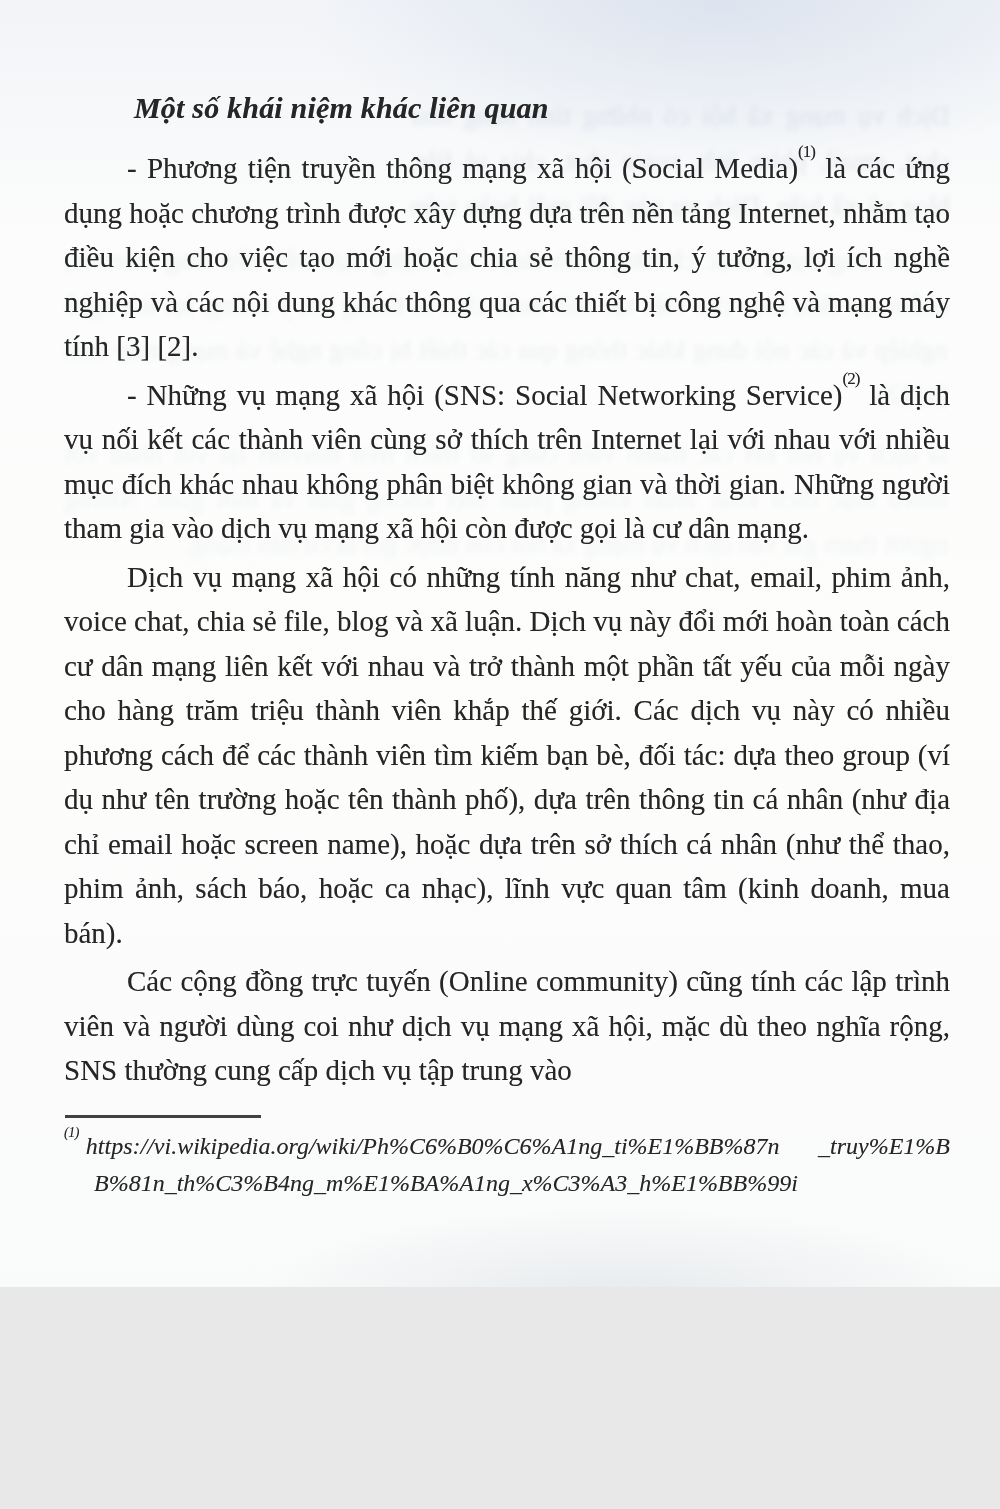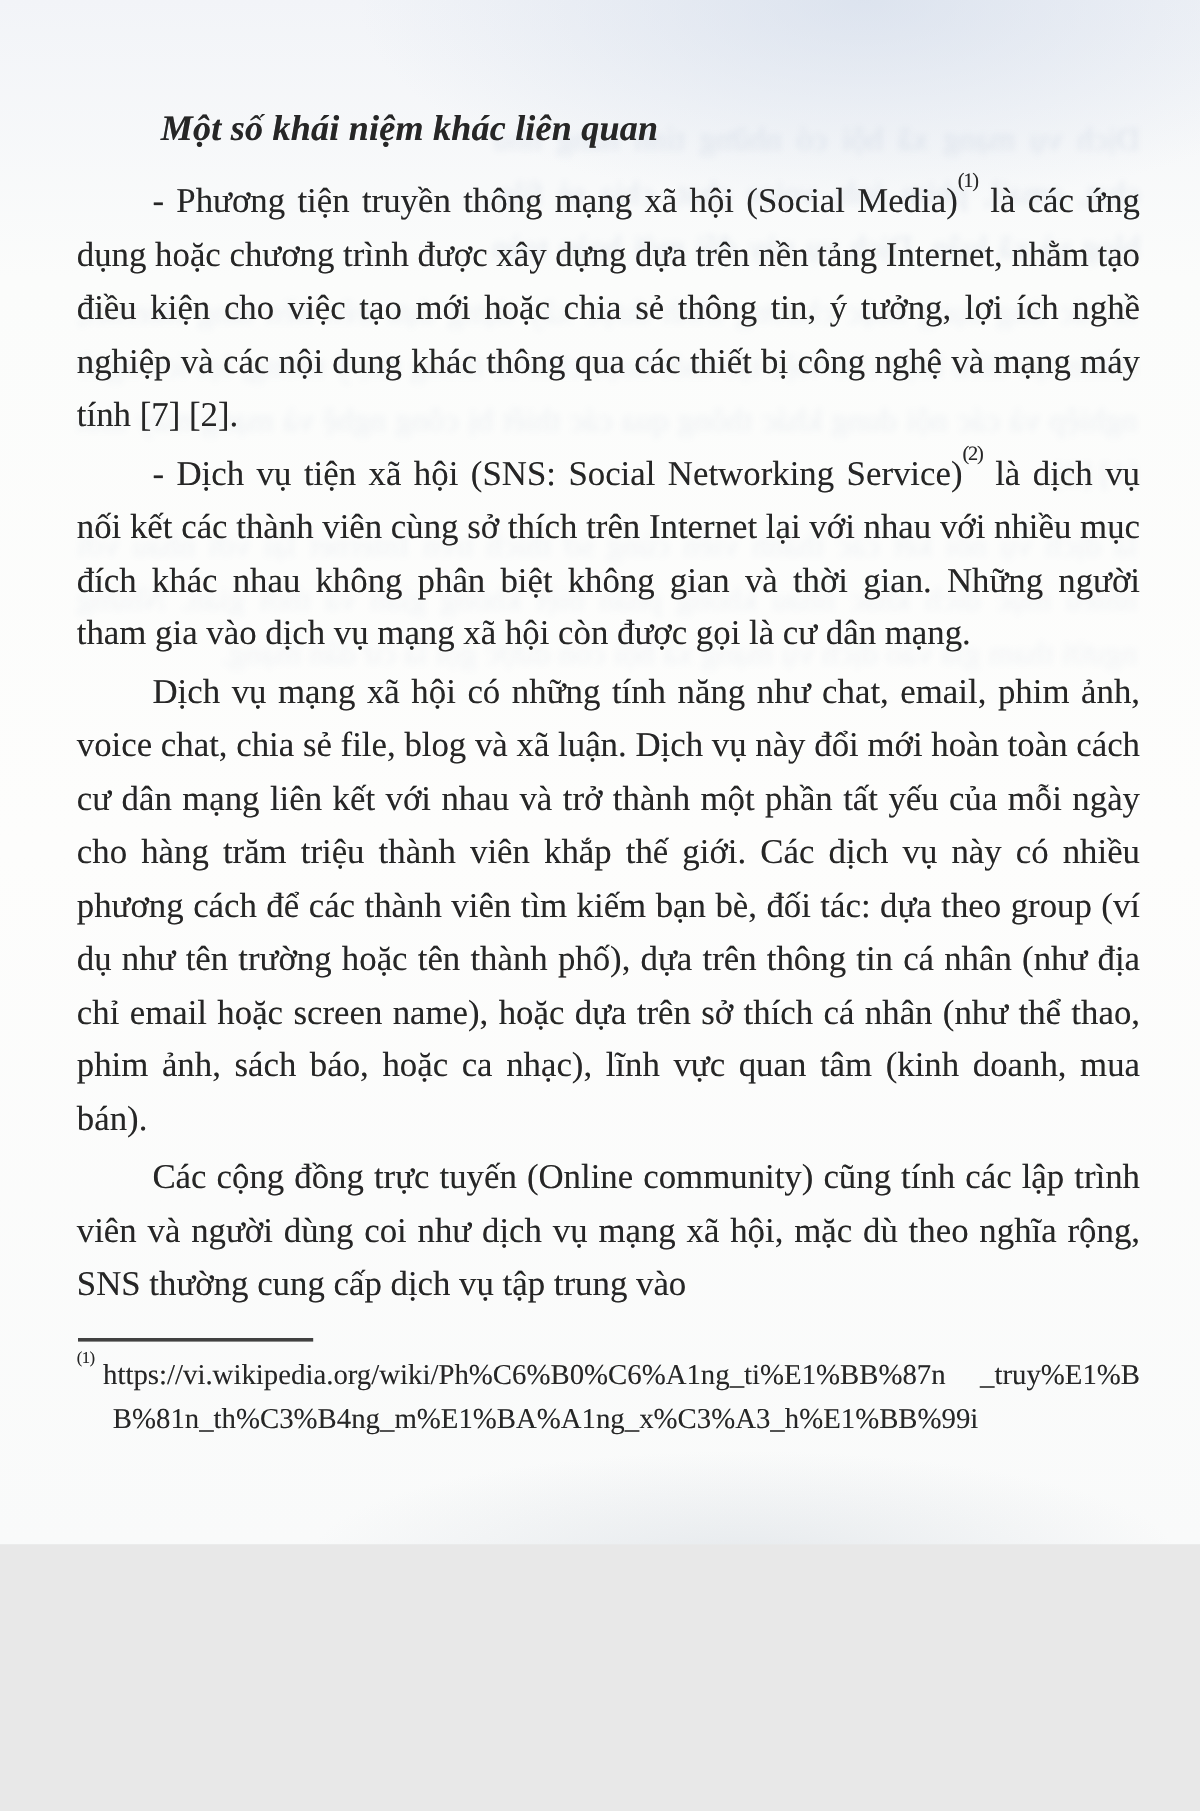--- a/index.html
+++ b/index.html
@@ -65,21 +65,21 @@
   p.body-para + p.body-para { margin-top: 4px; }
   sup.fnref {
     font-size: 17px;
     line-height: 0;
     position: relative;
     top: -10px;
     letter-spacing: -1px;
   }
 
   
-  .footnotes { margin-top: 22px; }
+  .footnotes { margin-top: 22px; font-style: italic; }
   .fn-rule {
     width: 196px;
     height: 0;
     border-top: 3px solid #414141;
     margin: 0 0 10px 1px;
   }
   p.footnote {
     font-size: 24px;
     line-height: 37.5px;
     margin: 0;
@@ -129,23 +129,23 @@
     <div class="bleed b1">Dịch vụ mạng xã hội có những tính năng như chat, email, phim ảnh, voice chat, chia sẻ file, blog và xã luận. Dịch vụ này đổi mới hoàn toàn cách cư dân mạng liên kết với nhau và trở thành một phần tất yếu của mỗi ngày cho hàng trăm triệu thành viên khắp thế giới. Các dịch vụ này có nhiều phương cách để các thành viên tìm kiếm bạn bè, đối tác: dựa theo group (ví dụ như tên trường hoặc tên thành phố), dựa trên thông tin cá nhân (như địa chỉ email hoặc screen name), hoặc dựa trên sở thích cá nhân (như thể thao, phim ảnh, sách báo, hoặc ca nhạc), lĩnh vực quan tâm (kinh doanh, mua bán).</div>
     <div class="bleed b2"> là các ứng dụng hoặc chương trình được xây dựng dựa trên nền tảng Internet, nhằm tạo điều kiện cho việc tạo mới hoặc chia sẻ thông tin, ý tưởng, lợi ích nghề nghiệp và các nội dung khác thông qua các thiết bị công nghệ và mạng máy tính [1] [2].</div>
     <div class="bleed b3"> là dịch vụ nối kết các thành viên cùng sở thích trên Internet lại với nhau với nhiều mục đích khác nhau không phân biệt không gian và thời gian. Những người tham gia vào dịch vụ mạng xã hội còn được gọi là cư dân mạng.</div>
     <div class="bleed b4">Các cộng đồng trực tuyến (Online community) cũng được các lập trình viên và người dùng coi như dịch vụ mạng xã hội, mặc dù theo nghĩa rộng, SNS thường cung cấp dịch vụ tập trung vào</div>
   </div>
 
   <div class="text-block">
 
     <h1 class="heading">Một số khái niệm khác liên quan</h1>
 
-    <p class="body-para"><span>- Phương tiện truyền thông mạng xã hội (Social Media)</span><sup class="fnref">(1)</sup><span> là các ứng dụng hoặc chương trình được xây dựng dựa trên nền tảng Internet, nhằm tạo điều kiện cho việc tạo mới hoặc chia sẻ thông tin, ý tưởng, lợi ích nghề nghiệp và các nội dung khác thông qua các thiết bị công nghệ và mạng máy tính [7] [2].</span></p>
+    <p class="body-para"><span>- Phương tiện truyền thông mạng xã hội (Social Media)</span><sup class="fnref">(1)</sup><span> là các ứng dụng hoặc chương trình được xây dựng dựa trên nền tảng Internet, nhằm tạo điều kiện cho việc tạo mới hoặc chia sẻ thông tin, ý tưởng, lợi ích nghề nghiệp và các nội dung khác thông qua các thiết bị công nghệ và mạng máy tính [3] [2].</span></p>
 
-    <p class="body-para"><span>- Dịch vụ tiện xã hội (SNS: Social Networking Service)</span><sup class="fnref">(2)</sup><span> là dịch vụ nối kết các thành viên cùng sở thích trên Internet lại với nhau với nhiều mục đích khác nhau không phân biệt không gian và thời gian. Những người tham gia vào dịch vụ mạng xã hội còn được gọi là cư dân mạng.</span></p>
+    <p class="body-para"><span>- Những vụ mạng xã hội (SNS: Social Networking Service)</span><sup class="fnref">(2)</sup><span> là dịch vụ nối kết các thành viên cùng sở thích trên Internet lại với nhau với nhiều mục đích khác nhau không phân biệt không gian và thời gian. Những người tham gia vào dịch vụ mạng xã hội còn được gọi là cư dân mạng.</span></p>
 
     <p class="body-para">Dịch vụ mạng xã hội có những tính năng như chat, email, phim ảnh, voice chat, chia sẻ file, blog và xã luận. Dịch vụ này đổi mới hoàn toàn cách cư dân mạng liên kết với nhau và trở thành một phần tất yếu của mỗi ngày cho hàng trăm triệu thành viên khắp thế giới. Các dịch vụ này có nhiều phương cách để các thành viên tìm kiếm bạn bè, đối tác: dựa theo group (ví dụ như tên trường hoặc tên thành phố), dựa trên thông tin cá nhân (như địa chỉ email hoặc screen name), hoặc dựa trên sở thích cá nhân (như thể thao, phim ảnh, sách báo, hoặc ca nhạc), lĩnh vực quan tâm (kinh doanh, mua bán).</p>
 
     <p class="body-para">Các cộng đồng trực tuyến (Online community) cũng tính các lập trình viên và người dùng coi như dịch vụ mạng xã hội, mặc dù theo nghĩa rộng, SNS thường cung cấp dịch vụ tập trung vào</p>
 
     <div class="footnotes">
       <div class="fn-rule"></div>
 
       <p class="footnote"><sup class="fn-marker">(1)</sup><span class="fn-url">https://vi.wikipedia.org/wiki/Ph%C6%B0%C6%A1ng_ti%E1%BB%87n _truy%E1%BB%81n_th%C3%B4ng_m%E1%BA%A1ng_x%C3%A3_h%E1%BB%99i</span></p>
 

